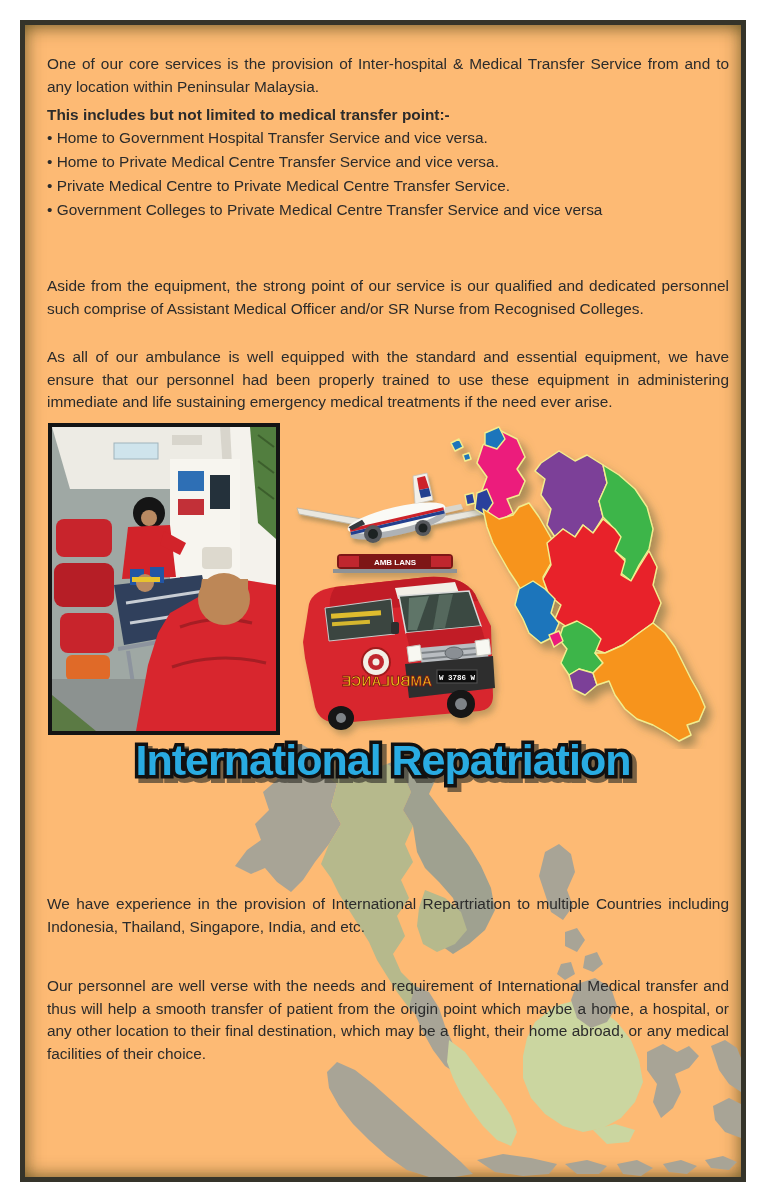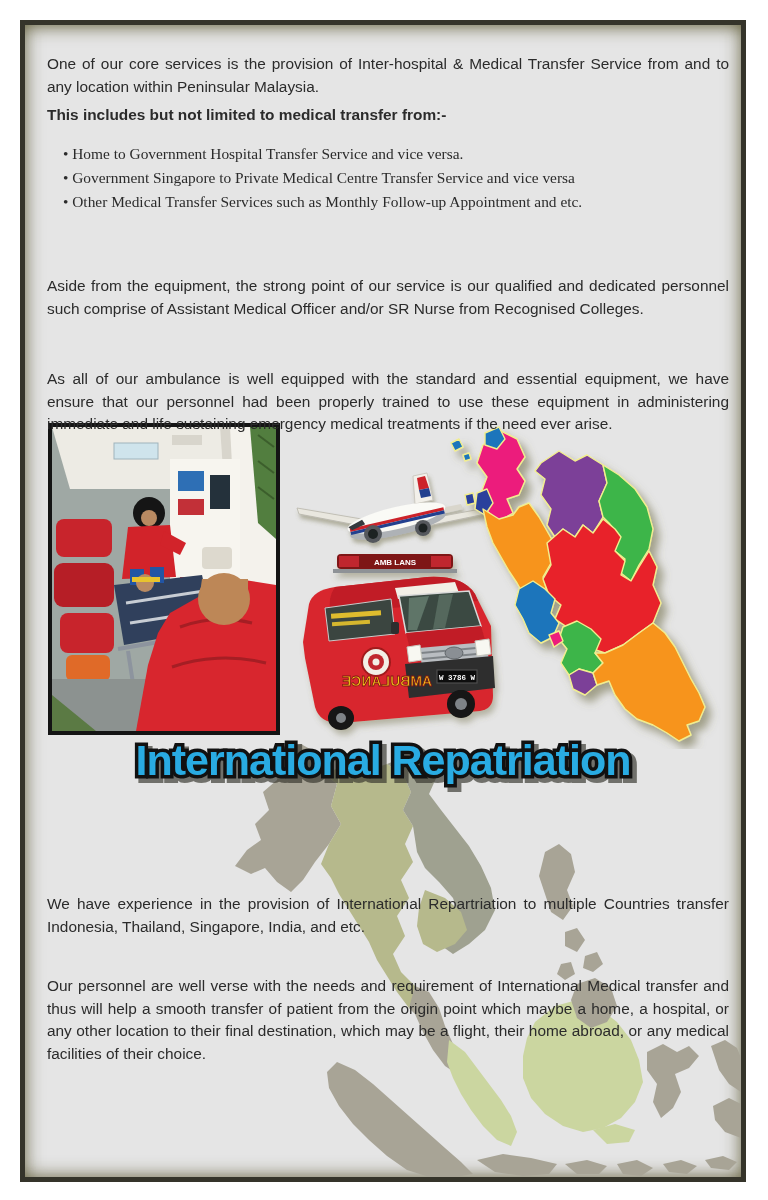--- a/index.html
+++ b/index.html
@@ -2,34 +2,34 @@
 <html><head>
 <meta charset="utf-8">
 <style>
   html,body{margin:0;padding:0;}
   body{
     width:768px;height:1200px;background:#FFFFFF;position:relative;overflow:hidden;
     font-family:"Liberation Sans",sans-serif;
   }
   .panel{
     position:absolute;left:20px;top:20px;width:716px;height:1152px;
-    background:#e5e5e5;border:5px solid #35342A;
+    background:#fdba74;border:5px solid #35342A;
     box-shadow:
       inset 0 12px 16px -8px rgba(70,65,20,.55),
       inset 12px 0 16px -8px rgba(70,65,20,.40),
       inset -12px 0 16px -8px rgba(70,65,20,.40),
       inset 0 -12px 16px -8px rgba(70,65,20,.45);
   }
   .tblock{
     position:absolute;left:22px;width:682px;color:#2B2B2B;
     font-size:15.4px;line-height:22.5px;text-align:justify;z-index:5;
   }
   .leftalign{text-align:left;}
   .bold{font-weight:bold;}
-  ul.transfer{list-style:none;margin:16px;padding:0;font-family:Liberation Serif, serif;}
+  ul.transfer{list-style:none;margin:0;padding:0;}
   ul.transfer li{line-height:24px;text-align:left;}
   ul.transfer li::before{content:"\2022\00a0";}
   .art{position:absolute;z-index:3;}
   .photo-frame{
     position:absolute;left:23px;top:398px;width:224px;height:304px;
     border:4px solid #141414;background:#B8BDB9;z-index:3;
   }
   .wm{position:absolute;left:0;top:715px;width:716px;height:437px;z-index:1;}
   .heading-svg{position:absolute;left:0;top:700px;width:716px;height:74px;z-index:6;}
 </style>
@@ -62,29 +62,30 @@
 
     <path fill="#A8A496" d="M686,306 L700,300 L712,308 L716,318 L716,352 L704,344 L694,330 Z"></path>
     <path fill="#A8A496" d="M688,366 L704,358 L716,364 L716,398 L700,392 L690,380 Z"></path>
 
     <path fill="#A8A496" d="M452,420 L478,414 L506,418 L532,424 L524,434 L498,436 L470,432 Z M540,424 L562,420 L582,426 L574,434 L552,434 Z M592,424 L612,420 L628,428 L616,436 L598,434 Z M638,424 L656,420 L672,426 L662,434 L644,432 Z M680,420 L698,416 L712,422 L704,430 L686,428 Z"></path>
     <path fill="#CBD6A0" d="M568,390 L590,384 L610,390 L604,402 L582,404 Z"></path>
   </svg>
 
   <p class="tblock" style="top:13px">One of our core services is the provision of Inter-hospital &amp; Medical Transfer Service from and to any location within Peninsular Malaysia.</p>
 
-  <div class="tblock bold leftalign" style="top:79px">This includes but not limited to medical transfer from:-</div>
+  <div class="tblock bold leftalign" style="top:79px">This includes but not limited to medical transfer point:-</div>
   <ul class="tblock transfer" style="top:101px">
     <li>Home to Government Hospital Transfer Service and vice versa.</li>
-    <li>Government Singapore to Private Medical Centre Transfer Service and vice versa</li>
-    <li>Other Medical Transfer Services such as Monthly Follow-up Appointment and etc.</li>
+    <li>Home to Private Medical Centre Transfer Service and vice versa.</li>
+    <li>Private Medical Centre to Private Medical Centre Transfer Service.</li>
+    <li>Government Colleges to Private Medical Centre Transfer Service and vice versa</li>
   </ul>
 
   <p class="tblock" style="top:235px">Aside from the equipment, the strong point of our service is our qualified and dedicated personnel such comprise of Assistant Medical Officer and/or SR Nurse from Recognised Colleges.</p>
-  <p class="tblock" style="top:328px">As all of our ambulance is well equipped with the standard and essential equipment, we have ensure that our personnel had been properly trained to use these equipment in administering immediate and life sustaining emergency medical treatments if the need ever arise.</p>
+  <p class="tblock" style="top:306px">As all of our ambulance is well equipped with the standard and essential equipment, we have ensure that our personnel had been properly trained to use these equipment in administering immediate and life sustaining emergency medical treatments if the need ever arise.</p>
 
   <div class="photo-frame">
     <svg width="224" height="304" viewBox="0 0 224 304">
       <rect width="224" height="304" fill="#9FA8A4"></rect>
 
       <polygon points="0,0 224,0 198,62 18,62" fill="#EDEBE4"></polygon>
       <rect x="62" y="16" width="44" height="16" fill="#CFE4EC" stroke="#9FB4BC"></rect>
       <rect x="120" y="8" width="30" height="10" fill="#D8D5CC"></rect>
 
       <polygon points="168,0 224,0 224,252 184,230" fill="#F4F2EC"></polygon>
@@ -256,16 +257,16 @@
 
       <path fill="#F7941D" d="M180,230 L198,222 L214,210 L228,200 L240,210 L250,224 L258,240 L266,256 L274,270 L280,284 L274,298 L262,302 L266,312 L254,318 L242,310 L228,302 L212,296 L200,286 L190,272 L184,258 L172,262 L168,250 L178,240 L170,230 Z"></path>
     </g>
   </svg>
 
   <svg class="heading-svg" viewBox="0 0 716 74">
     <text x="362" y="54" text-anchor="middle" font-family="Liberation Sans, sans-serif" font-size="43" font-weight="bold" letter-spacing="-1" fill="#33322A" stroke="#33322A" stroke-width="8" opacity="0.65">International Repatriation</text>
     <text x="358" y="50" text-anchor="middle" font-family="Liberation Sans, sans-serif" font-size="43" font-weight="bold" letter-spacing="-1" paint-order="stroke" stroke="#111111" stroke-width="7" fill="#29ABE2">International Repatriation</text>
   </svg>
 
-  <p class="tblock" style="top:853px">We have experience in the provision of International Repartriation to multiple Countries transfer Indonesia, Thailand, Singapore, India, and etc.</p>
+  <p class="tblock" style="top:853px">We have experience in the provision of International Repartriation to multiple Countries including Indonesia, Thailand, Singapore, India, and etc.</p>
   <p class="tblock" style="top:935px">Our personnel are well verse with the needs and requirement of International Medical transfer and thus will help a smooth transfer of patient from the origin point which maybe a home, a hospital, or any other location to their final destination, which may be a flight, their home abroad, or any medical facilities of their choice.</p>
 
 </div>
 
 </body></html>

